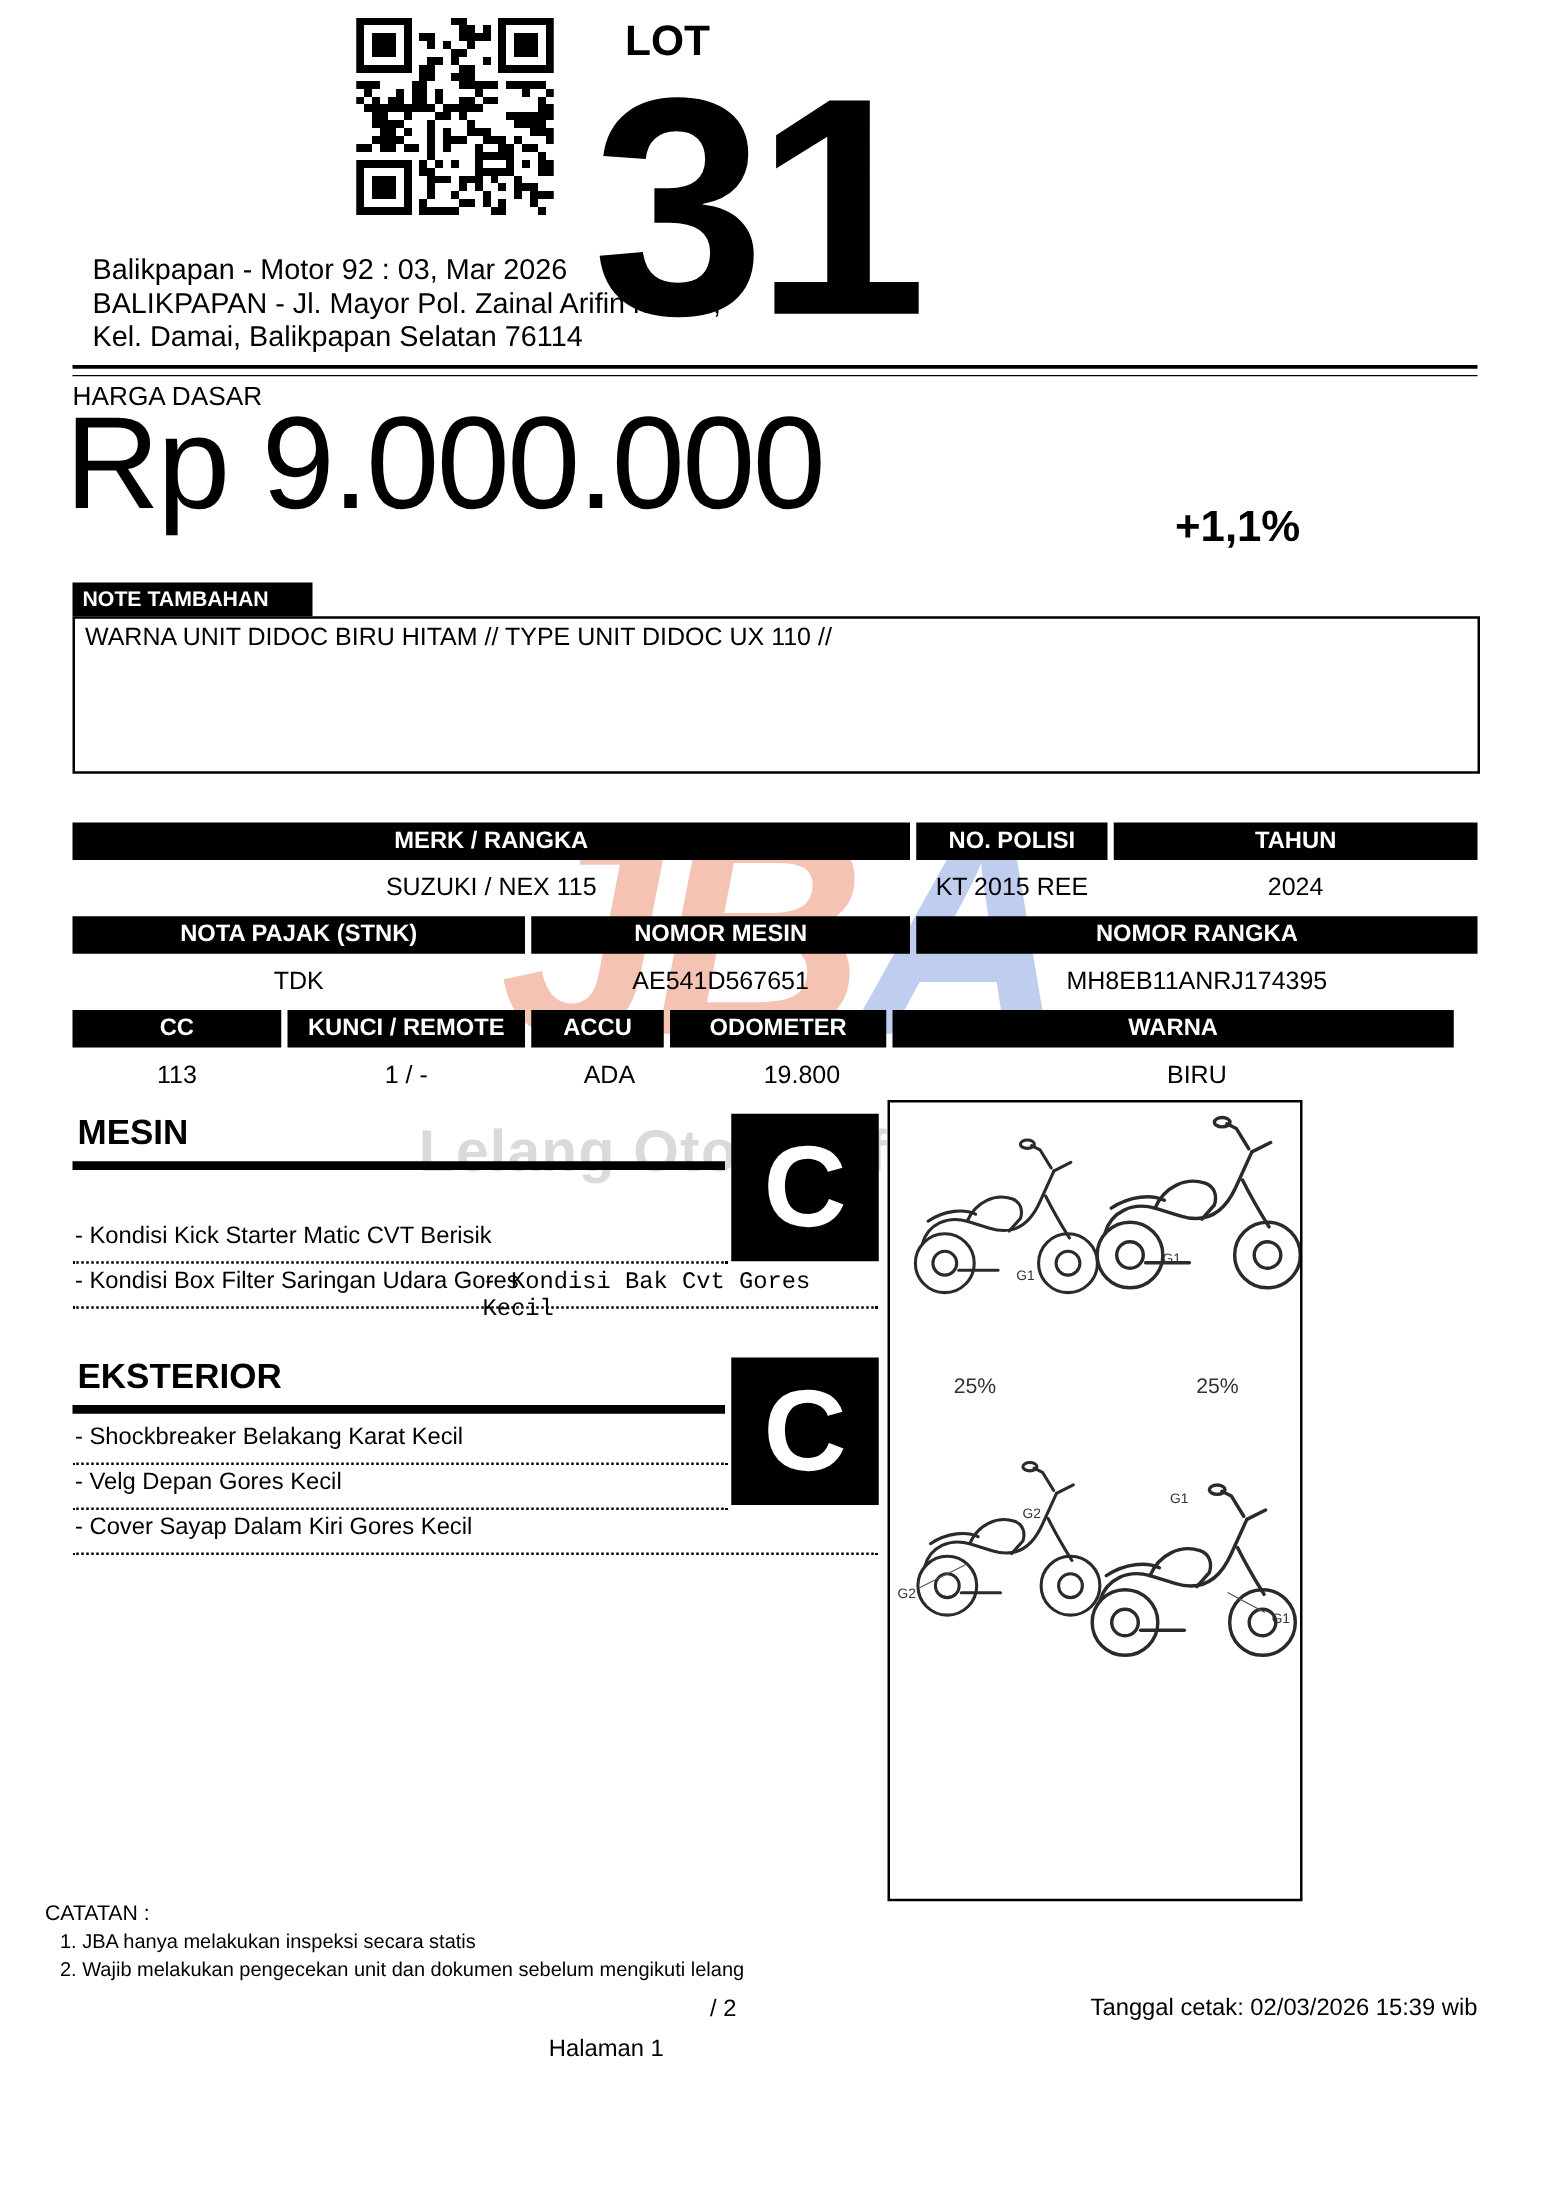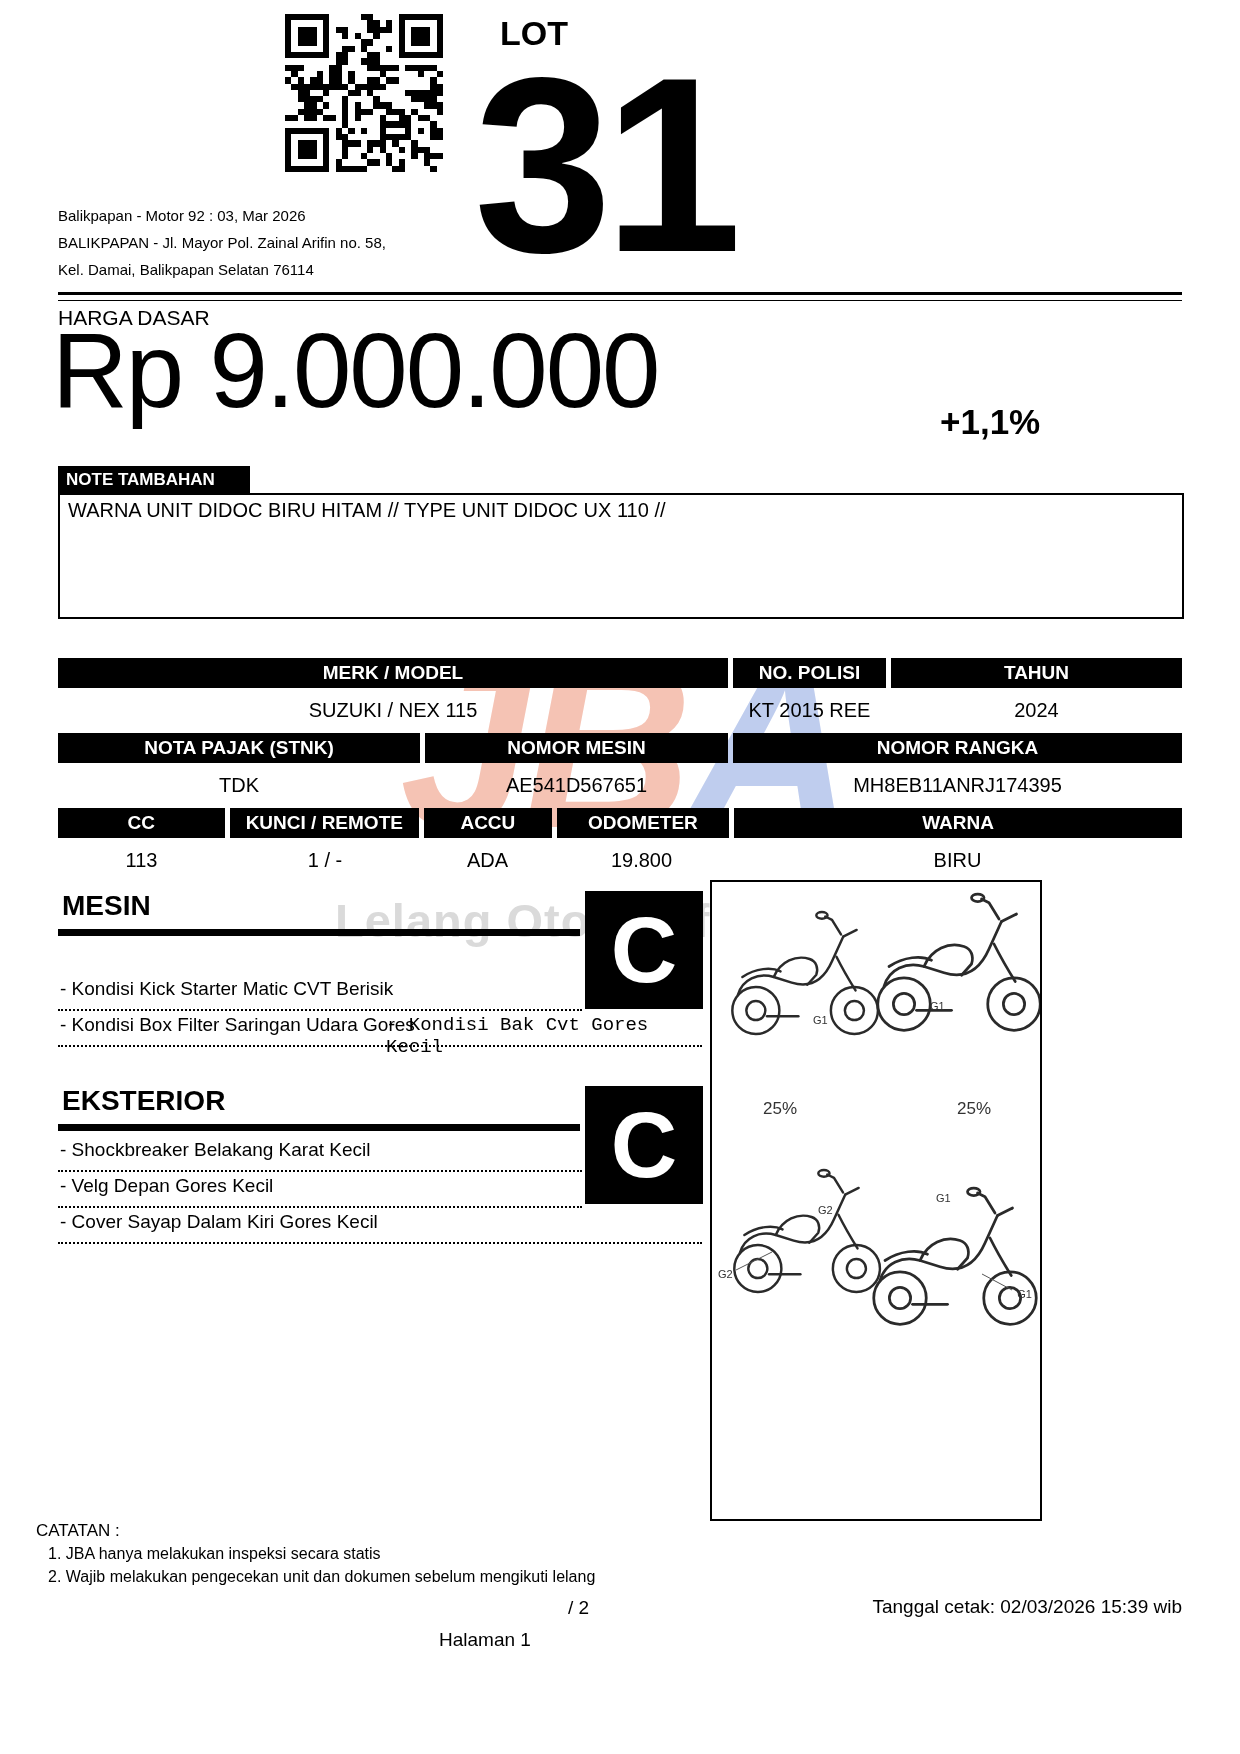--- a/index.html
+++ b/index.html
@@ -17,21 +17,21 @@
   .wm-logo .wa { color:#bfcdee; }
   .wm-tagline { left:335px; top:893px; font-size:47px; font-weight:bold; color:#dadada;
                 letter-spacing:1px; z-index:0; white-space:nowrap; }
 
   .qr { left:285px; top:14px; width:158px; height:158px; }
 
   .lot-label { left:500px; top:14px; font-size:34px; font-weight:bold; }
   .lot-number { left:474px; top:48px; font-size:248px; font-weight:bold; line-height:0.95;
                 letter-spacing:-8px; }
 
-  .address { left:58px; top:202px; font-size:15px; line-height:27px; }
+  .address { left:74px; top:202px; font-size:23px; line-height:27px; }
 
   .divider { left:58px; top:292px; width:1124px; height:5px;
              border-top:3px solid #000; border-bottom:1px solid #000; }
 
   .harga-label { left:58px; top:306px; font-size:21px; }
   .price { left:52px; top:316px; font-size:105px; line-height:1.05; letter-spacing:-2px; white-space:nowrap; }
   .pct { left:940px; top:402px; font-size:35px; font-weight:bold; }
 
   .note-label { left:58px; top:466px; width:184px; height:27px; line-height:27px;
                 background:#000; color:#fff; font-weight:bold; font-size:17px; padding-left:8px; }
@@ -299,21 +299,21 @@
   <div class="abs divider z"></div>
 
   <div class="abs harga-label z">HARGA DASAR</div>
   <div class="abs price z">Rp 9.000.000</div>
   <div class="abs pct z">+1,1%</div>
 
   <div class="abs note-label z">NOTE TAMBAHAN</div>
   <div class="abs note-box z">WARNA UNIT DIDOC BIRU HITAM // TYPE UNIT DIDOC UX 110 //</div>
 
   <div class="abs trow z" style="top:658px">
-    <div class="hcell" style="width:670px">MERK / MODEL</div>
+    <div class="hcell" style="width:670px">MERK / RANGKA</div>
     <div class="hcell" style="width:153px">NO. POLISI</div>
     <div class="hcell" style="width:291px">TAHUN</div>
   </div>
   <div class="abs trow z" style="top:688px">
     <div class="vcell" style="width:670px">SUZUKI / NEX 115</div>
     <div class="vcell" style="width:153px">KT 2015 REE</div>
     <div class="vcell" style="width:291px">2024</div>
   </div>
 
   <div class="abs trow z" style="top:733px">
@@ -323,21 +323,21 @@
   </div>
   <div class="abs trow z" style="top:763px">
     <div class="vcell" style="width:362px">TDK</div>
     <div class="vcell" style="width:303px">AE541D567651</div>
     <div class="vcell" style="width:449px">MH8EB11ANRJ174395</div>
   </div>
 
   <div class="abs trow z" style="top:808px">
     <div class="hcell" style="width:167px">CC</div>
     <div class="hcell" style="width:190px">KUNCI / REMOTE</div>
-    <div class="hcell" style="width:128px">ACCU</div>
+    <div class="hcell" style="width:106px">ACCU</div>
     <div class="hcell" style="width:173px">ODOMETER</div>
     <div class="hcell" style="width:449px">WARNA</div>
   </div>
   <div class="abs trow z" style="top:838px">
     <div class="vcell" style="width:167px">113</div>
     <div class="vcell" style="width:190px">1 / -</div>
     <div class="vcell" style="width:125px">ADA</div>
     <div class="vcell" style="width:173px">19.800</div>
     <div class="vcell" style="width:449px">BIRU</div>
   </div>

